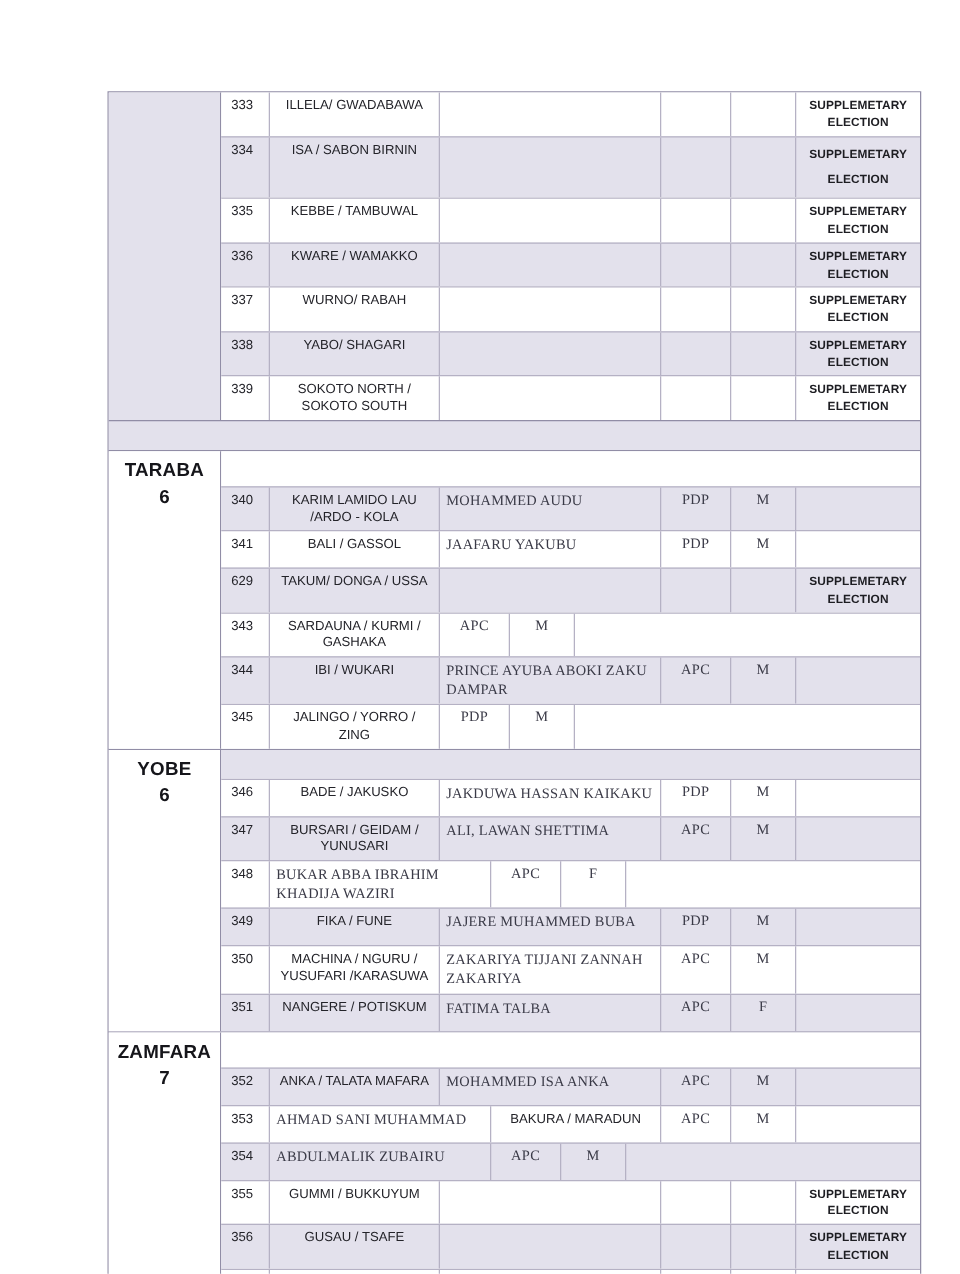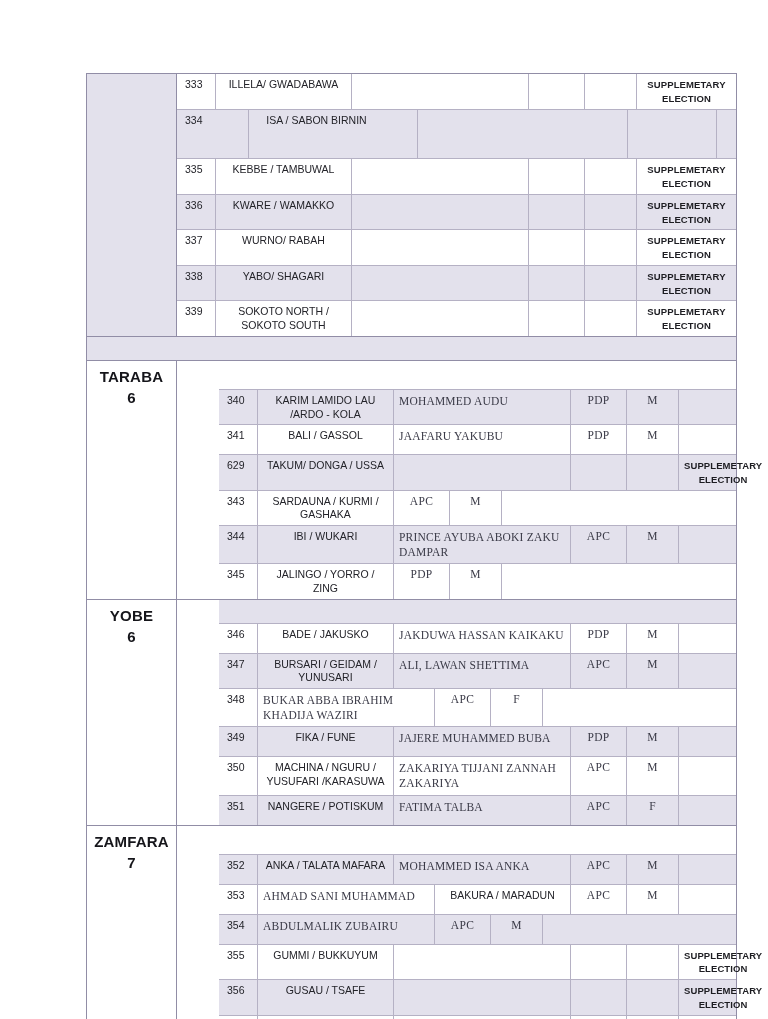--- a/index.html
+++ b/index.html
@@ -11,21 +11,21 @@
   body{
     width:768px;height:1019px;position:relative;background:#ffffff;
     font-family:"Liberation Sans",sans-serif;overflow:hidden;
   }
   .page{position:absolute;inset:0;background:#ffffff;}
   .doc-table{
     position:absolute;left:86px;top:73px;width:651px;
     border:1px solid var(--border-outer);
     box-sizing:border-box;background:#fff;
   }
-  .doc-table > * + *{border-top:1px solid var(--border-outer);gap:42px;}
+  .doc-table > * + *{border-top:1px solid var(--border-outer);}
   .section{display:flex;align-items:stretch;}
   .state-cell{
     flex:0 0 90px;width:90px;border-right:1px solid var(--border-outer);
     text-align:center;padding-top:7px;background:#ffffff;box-sizing:border-box;
   }
   .state-cell.shaded{background:var(--lav);}
   .state-name{font-weight:bold;font-size:15px;color:#15151a;letter-spacing:.2px;line-height:1.15;}
   .state-seats{font-weight:bold;font-size:15px;color:#15151a;margin-top:4px;}
   .rows{flex:1;display:flex;flex-direction:column;min-width:0;}
   .rows > * + *{border-top:1px solid var(--border-inner);}
@@ -49,21 +49,21 @@
   .c-gender{flex:0 0 52px;}
   .c-remark{
     flex:1;font-size:9.5px;font-weight:bold;text-align:center;
     line-height:1.45;color:#1d1d22;padding-top:4px;letter-spacing:.1px;
   }
   .spacer{height:23px;background:#ffffff;}
   .spacer.shaded{background:var(--lav);}
   
   .sec-0 .row{min-height:28px;}
   .sec-0 .row:nth-child(1){min-height:31px;}
-  .sec-0 .row:nth-child(2){min-height:38px;gap:33px;}
+  .sec-0 .row:nth-child(2){min-height:38px;}
   .sec-0 .row:nth-child(2) .c-remark{line-height:2.2;}
   .sec-3 .header-row{min-height:23px;}
 </style>
 </head>
 <body>
 
 <div class="page">
   <div class="doc-table" id="table-root">
   <div class="section sec-0">
     <div class="state-cell shaded">

